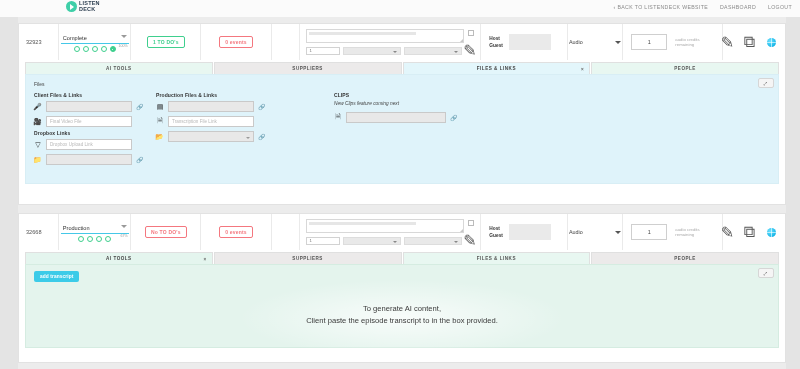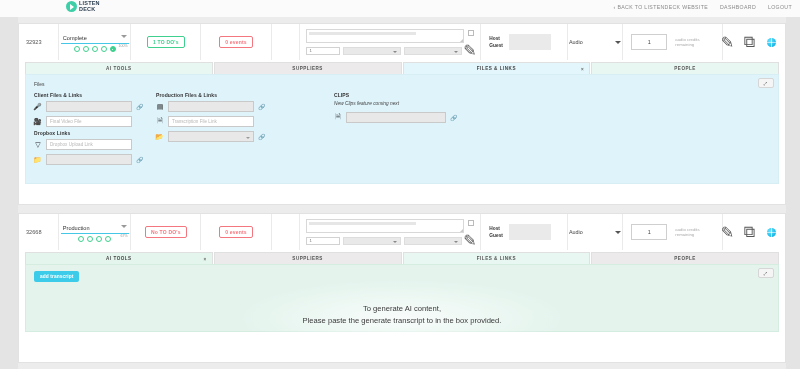--- a/index.html
+++ b/index.html
@@ -75,21 +75,21 @@
          font-size:4.6px; font-weight:bold; letter-spacing:.5px; color:#555; border:1px solid #e0e0e0; border-bottom:none; }
   .tab.tbl { background:#eceaea; }
   .tab.mint { background:#e8f7f1; }
   .tab.active-blue { background:#e3f6fb; color:#444; }
   .tab.active-mint { background:#e4f5ee; color:#444; }
   .tab .x { position:absolute; right:5px; top:50%; transform:translateY(-50%); font-size:4.6px; color:#666; }
 
   
   .panel { margin:0 6px 6px; border:1px solid #d8eef5; position:relative; }
   .panel.blue { background:#dff3fa; height:110px; }
-  .panel.mintp { background:#e4f4ed; height:68px; border-color:#d5ece1; }
+  .panel.mintp { background:#e4f4ed; height:84px; border-color:#d5ece1; }
   .closebtn { position:absolute; right:4px; top:3px; font-size:4.4px; color:#555; background:#f5f5f5; border:1px solid #d6d6d6;
               padding:1.5px 4px; border-radius:2px; display:flex; align-items:center; gap:2px; }
   .arrows { font-size:4.4px; }
 
   .files-lbl { position:absolute; left:8px; top:6px; font-size:5px; color:#444; }
   .col { position:absolute; }
   .col-title { font-size:5px; font-weight:bold; color:#333; margin-bottom:3px; letter-spacing:.1px; }
   .frow { display:flex; align-items:center; gap:4px; margin-bottom:4px; }
   .fico { width:8px; height:8px; display:flex; align-items:center; justify-content:center; font-size:7px; color:#222; }
   .finput { width:86px; height:11px; border:1px solid #c9c9c9; background:#fff; font-size:4.6px; color:#b9b9b9;
@@ -345,17 +345,17 @@
 
     <div class="panel mintp">
       <div class="glow"></div>
       <div class="closebtn">
         <span class="arrows">⤢</span>
         <span></span>
       </div>
       <div class="add-btn">add transcript</div>
       <div class="center-msg">
         <div>To generate AI content,</div>
-        <div>Please paste the generate transcript to in the box provided.</div>
+        <div>Client paste the episode transcript to in the box provided.</div>
       </div>
     </div>
   </div>
 </div>
 
 </body></html>

